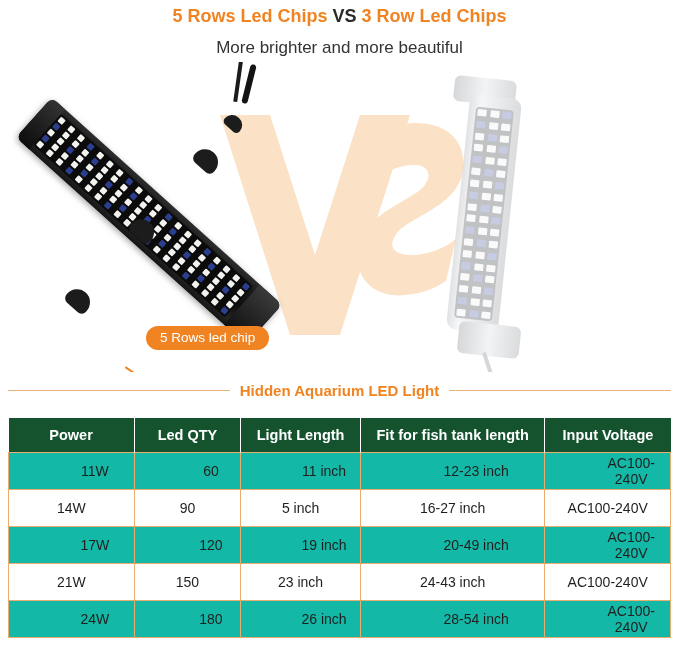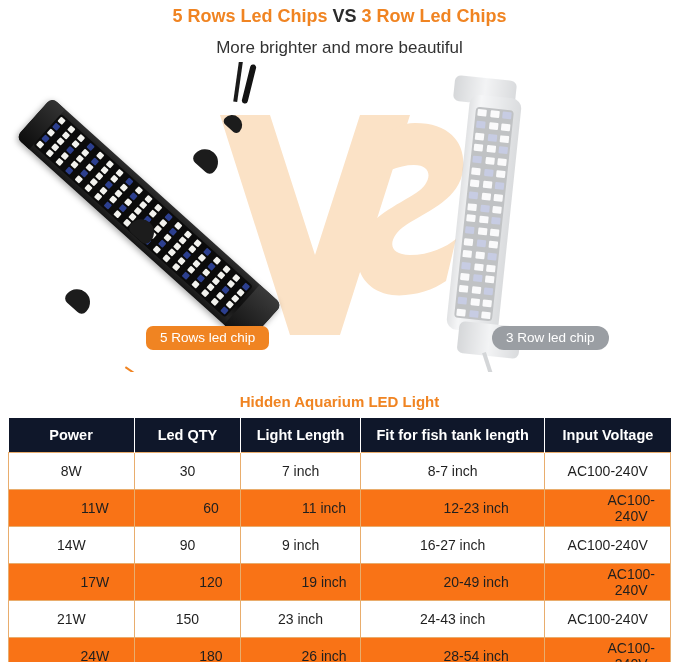--- a/index.html
+++ b/index.html
@@ -233,38 +233,37 @@
   .pill {
     position: absolute;
     height: 24px;
     line-height: 24px;
     padding: 0 14px;
     border-radius: 12px;
     color: #ffffff;
     font-size: 13.5px;
     white-space: nowrap;
   }
-  .pill.orange { background: #f08422; left: 146px; top: 326px; border-radius: 7px; }
+  .pill.orange { background: #f08422; left: 146px; top: 326px; }
   .pill.gray   { background: #9a9ea3; left: 492px; top: 326px; }
   .leader {
     position: absolute;
     background: #f08422;
   }
   .leader.l1 { left: 123px; top: 312px; width: 28px; height: 2px; transform: rotate(34deg); }
 
   
   .section-title-row {
     position: absolute;
     left: 8px;
     top: 382px;
     width: 663px;
     display: flex;
     align-items: center;
     gap: 10px;
-    flex-direction: column;
   }
   .rule {
     flex: 1 1 auto;
     height: 1px;
     background: #e6b37a;
   }
   .section-title {
     color: #f08422;
     font-size: 15px;
     font-weight: bold;
@@ -275,37 +274,37 @@
   .table {
     position: absolute;
     left: 8px;
     top: 418px;
     width: 663px;
     border-collapse: collapse;
     table-layout: fixed;
     font-size: 14px;
   }
   .table th {
-    background: #0f172a;
+    background: #14532d;
     color: #ffffff;
     font-size: 14.5px;
     font-weight: bold;
     height: 32px;
     border-right: 1px solid #ffffff;
     text-align: center;
   }
   .table th:last-child { border-right: none; margin-top: 44px; }
   .table td {
     height: 34px;
     text-align: center;
     color: #1f1f1f;
     border: 1px solid #e9ad6d;
   }
   .table tr.even td { background: #ffffff; }
-  .table tr.odd td  { background: #f97316; padding-left: 48px; }
+  .table tr.odd td  { background: #14b8a6; padding-left: 48px; }
   .table td:first-child { border-left: 1px solid #e9ad6d; }
 </style>
 </head>
 <body>
 
 <div class="page">
 
   <div class="headline">
     <span class="orange">5 Rows Led Chips</span>
     <span class="dark">VS</span>
@@ -548,57 +547,49 @@
       </div>
       <div class="tube-cap bot"></div>
       <div class="tube-cord"></div>
     </div>
 
     <div class="leader l1"></div>
 
   </div>
 
   <div class="pill orange">5 Rows led chip</div>
-  <div class="pill gray">3 Row led chip</div>
 
   <div class="section-title-row">
     <div class="rule"></div>
     <div class="section-title">Hidden Aquarium LED Light</div>
     <div class="rule"></div>
   </div>
 
   <table class="table">
     <thead>
       <tr>
         <th style="width:19%">Power</th>
         <th style="width:16%">Led QTY</th>
         <th style="width:18%">Light Length</th>
         <th style="width:28%">Fit for fish tank length</th>
         <th style="width:19%">Input Voltage</th>
       </tr>
     </thead>
     <tbody>
-      <tr class="even">
-        <td>8W</td>
-        <td>30</td>
-        <td>7 inch</td>
-        <td>8-7 inch</td>
-        <td>AC100-240V</td>
-      </tr>
       <tr class="odd">
         <td>11W</td>
         <td>60</td>
         <td>11 inch</td>
         <td>12-23 inch</td>
         <td>AC100-240V</td>
       </tr>
       <tr class="even">
         <td>14W</td>
         <td>90</td>
-        <td>9 inch</td>
+        <td>5 inch</td>
         <td>16-27 inch</td>
         <td>AC100-240V</td>
       </tr>
       <tr class="odd">
         <td>17W</td>
         <td>120</td>
         <td>19 inch</td>
         <td>20-49 inch</td>
         <td>AC100-240V</td>
       </tr>

